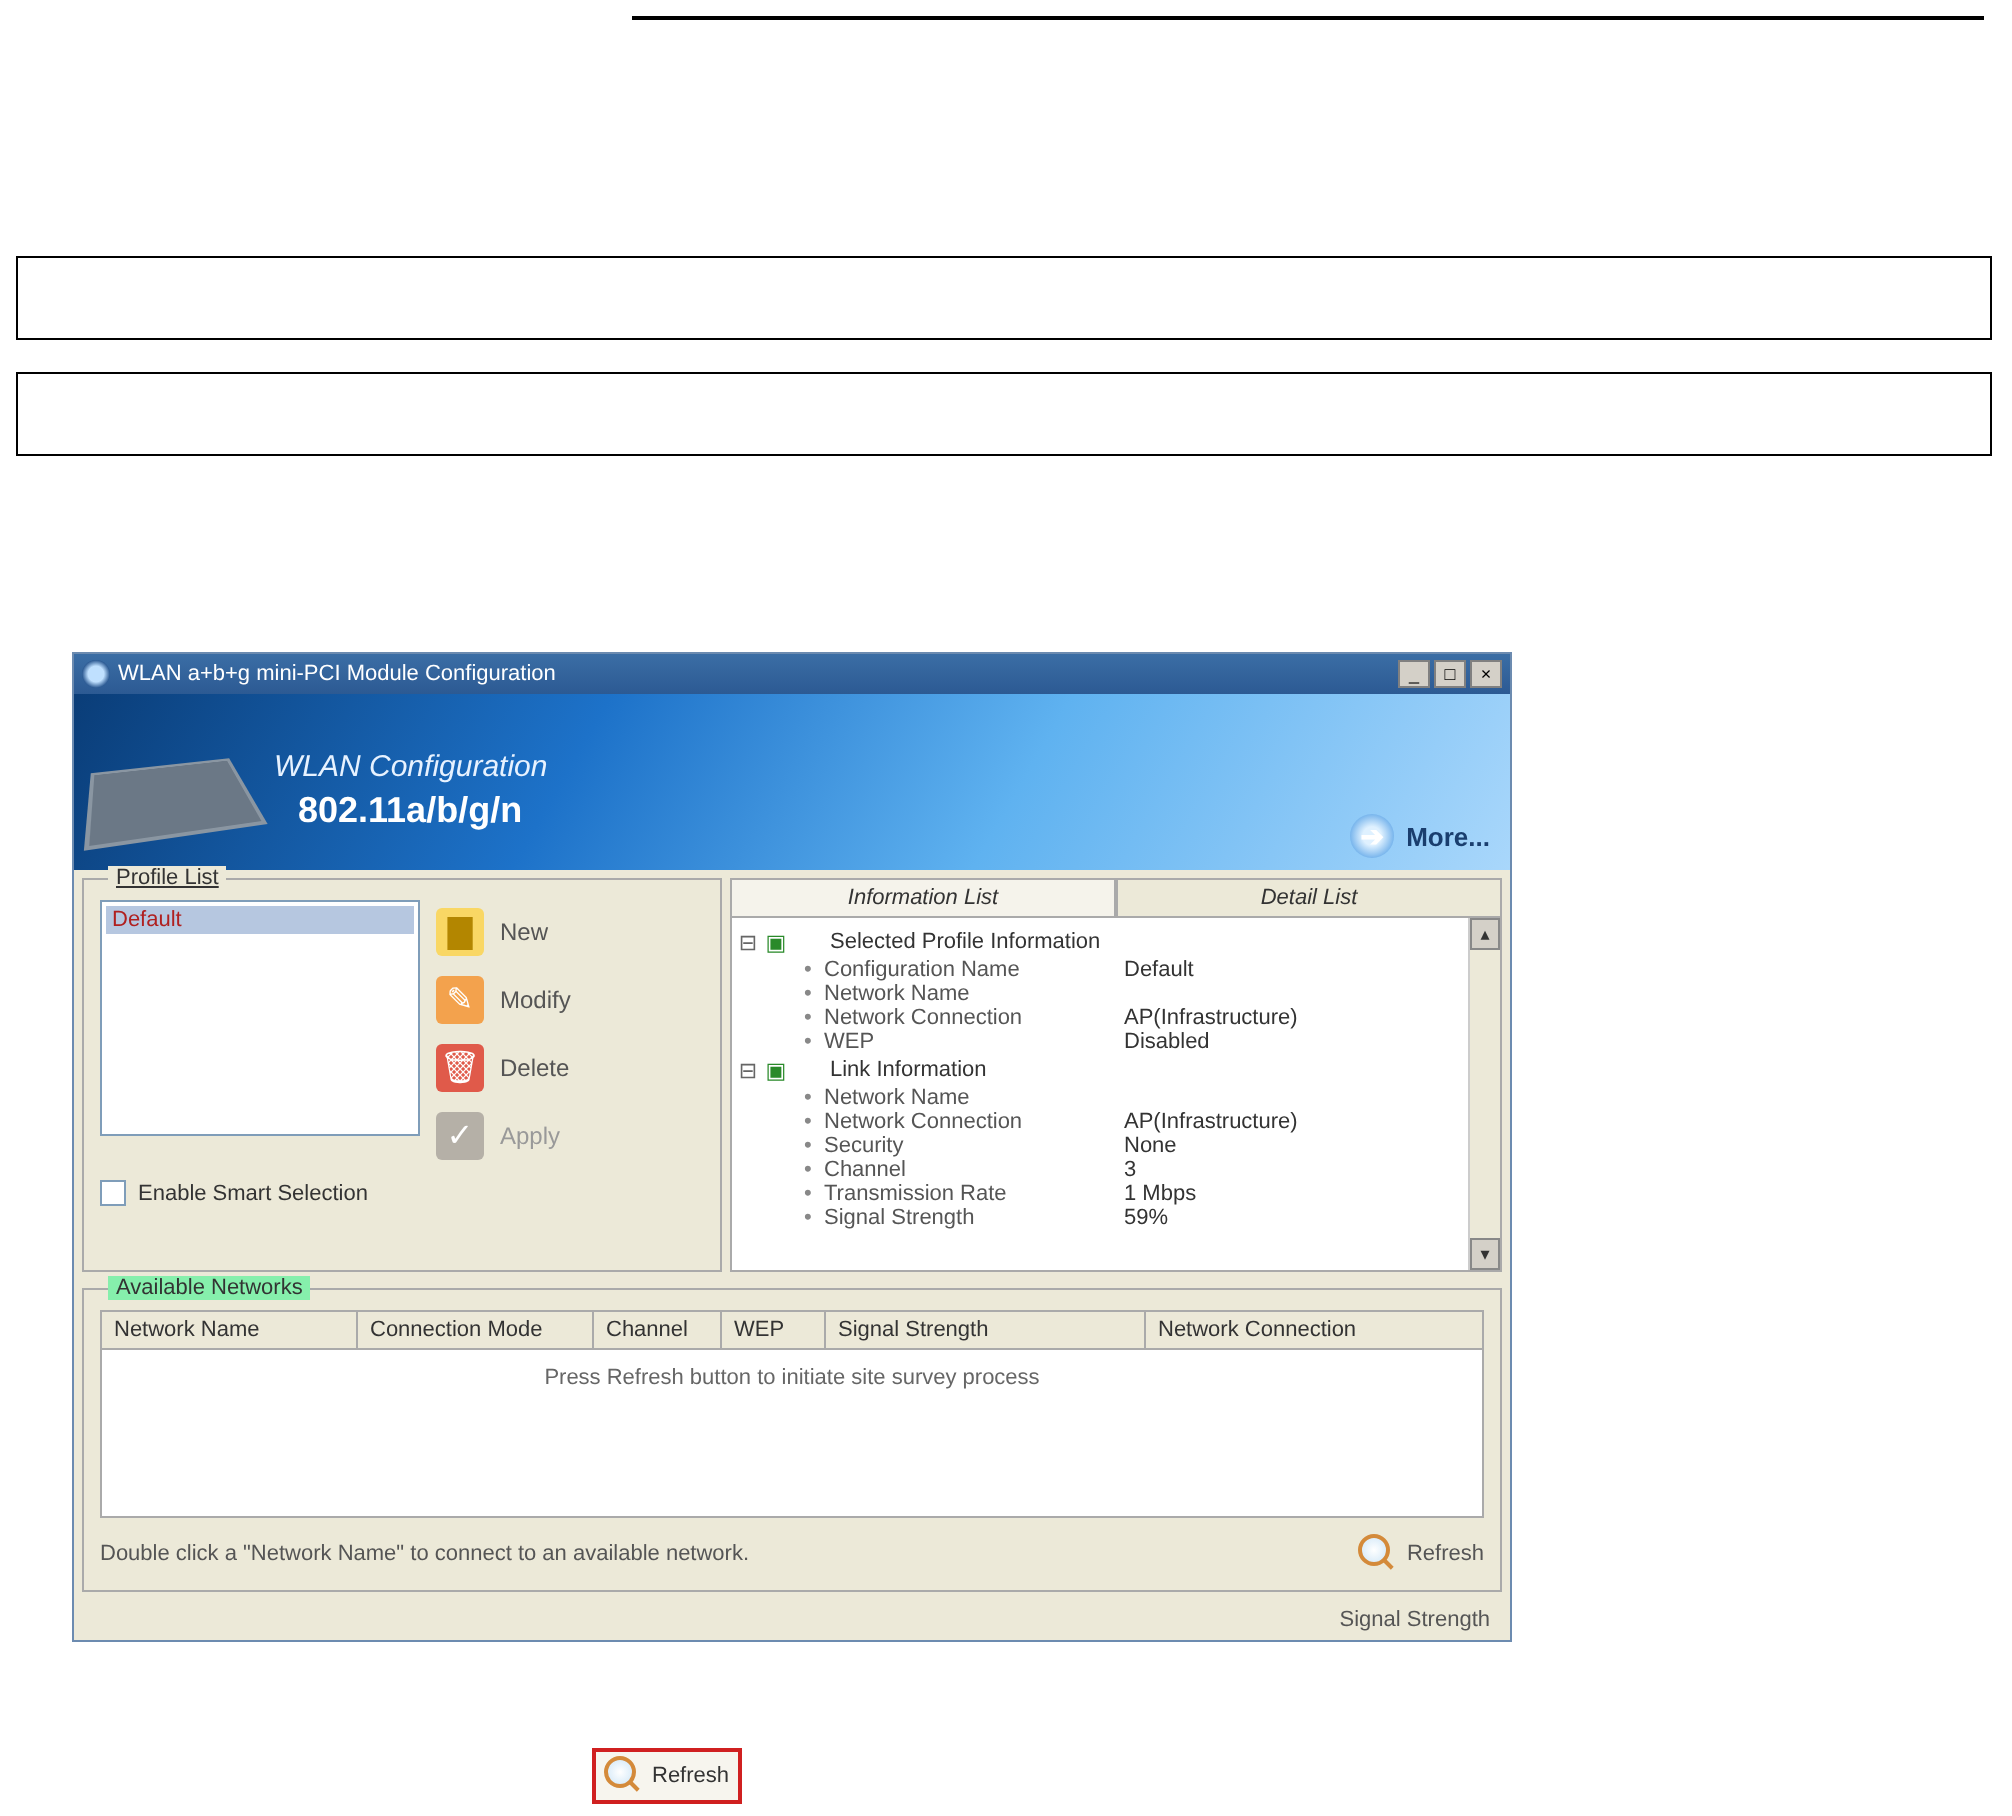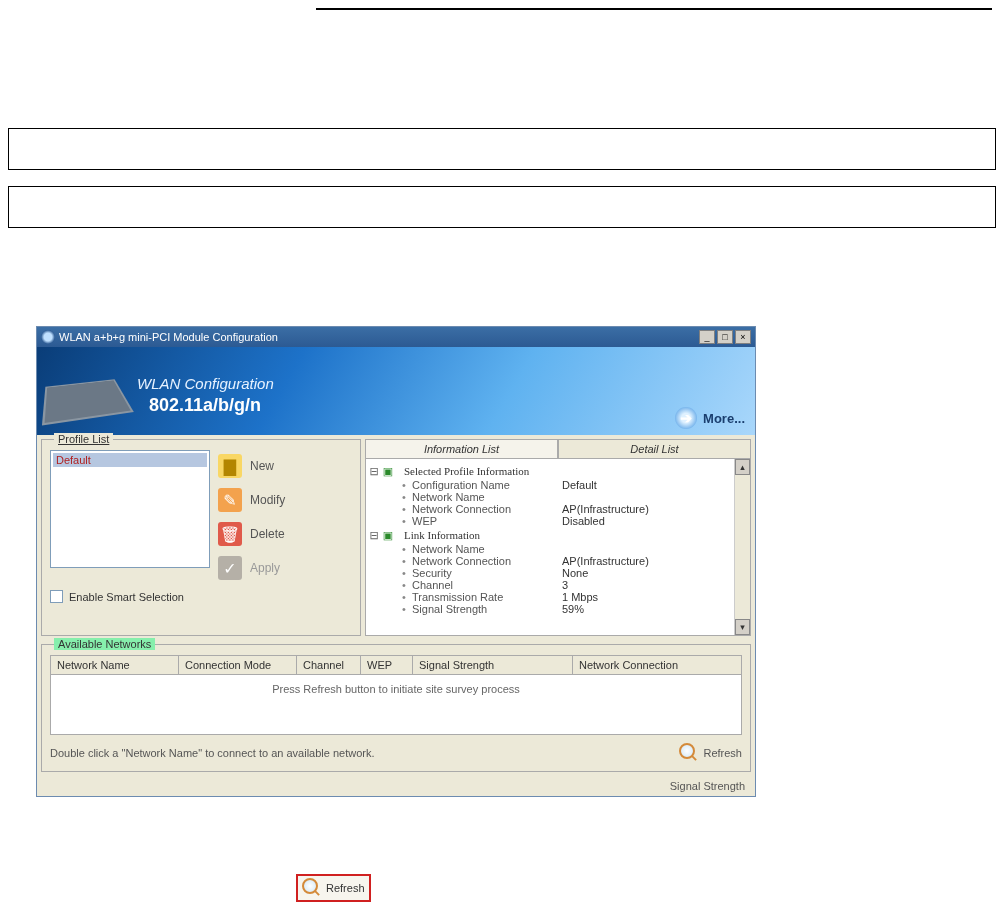--- a/index.html
+++ b/index.html
@@ -184,21 +184,21 @@
     width:16px; background:#ece9d8;
     border-left:1px solid #ccc;
     display:flex; flex-direction:column; justify-content:space-between;
   }
   .sb-btn{height:16px;background:#d4d0c8;border:1px solid #888;text-align:center;font-size:9px;line-height:14px;}
   .tree { font-size: 11px; }
   .tree-row { display:flex; align-items:center; padding:1px 0; }
   .exp { width:12px;text-align:center;color:#666;display:inline-block;}
   .ticon { width:16px;height:14px;display:inline-flex;align-items:center;justify-content:center;font-size:11px;}
   .ticon.green{color:#2a8a2a;}
-  .tlabel { margin-left:8px; color:#333;font-family:Liberation Serif, serif;}
+  .tlabel { margin-left:19px; color:#333;}
   .sub-row { padding-left:34px; display:flex; align-items:center;}
   .bullet{width:10px;color:#888;}
   .key{flex:0 0 150px;color:#555;}
   .val{color:#333;}
 
   
   .avail-panel {
     margin: 4px;
     border:1px solid #aaa;
     background:#ece9d8;
@@ -219,21 +219,21 @@
     padding:3px 6px;
     font-size:11px;
     text-align:left;
     background:#ece9d8;
   }
   .hd:last-child{border-right:none;}
   .hd1{width:128px;} .hd2{width:118px;} .hd3{width:64px;} .hd4{width:52px;}
   .hd5{width:160px;} .hd6{flex:1;}
   .avail-body {
     border:1px solid #aaa; border-top:none;
-    height:60px; background:#fff;
+    height:84px; background:#fff;
     text-align:center; padding-top:8px;
     color:#666; font-size:11px;
   }
   .hint-row{
     margin-top:8px; display:flex; align-items:center;
     justify-content:space-between;
   }
   .hint-text{color:#555;}
   .refresh-main{
     display:flex;align-items:center;gap:4px;color:#555;

